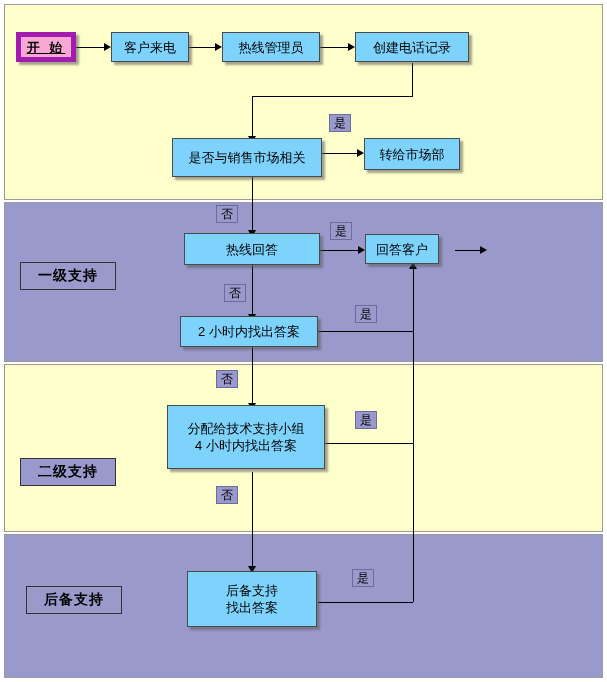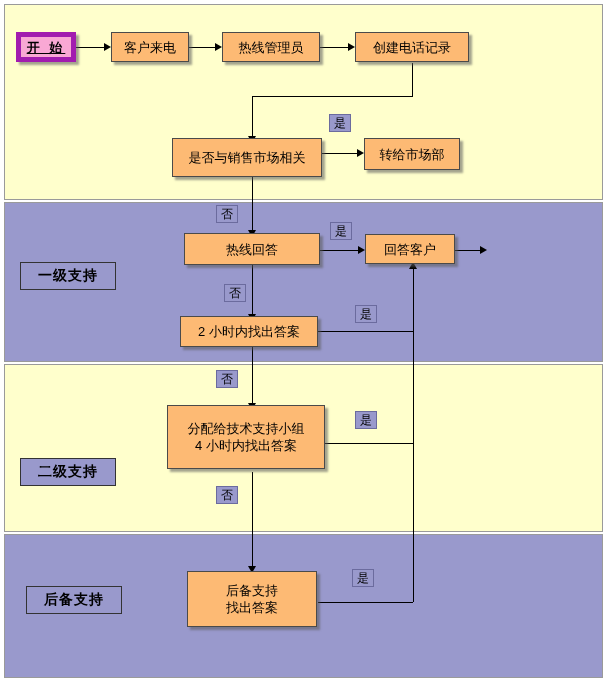--- a/index.html
+++ b/index.html
@@ -37,21 +37,21 @@
     font-size: 14px;
     font-weight: bold;
     padding: 4px 10px;
     box-sizing: border-box;
     text-align: center;
     letter-spacing: 1px;
   }
 
   .node {
     position: absolute;
-    background: #fdba74;
+    background: #7dd3fc;
     border: 1px solid #4a4a4a;
     box-shadow: 3px 3px 2px rgba(90,90,90,0.55);
     font-size: 13px;
     color: #000000;
     box-sizing: border-box;
     display: flex;
     flex-direction: column;
     align-items: center;
     justify-content: center;
     text-align: center;
@@ -180,21 +180,21 @@
   <div class="node" style="left:222px; top:32px; width:98px; height:30px;">热线管理员</div>
 
   <div class="node" style="left:355px; top:32px; width:114px; height:30px;">创建电话记录</div>
 
   <div class="node" style="left:172px; top:138px; width:150px; height:39px;">是否与销售市场相关</div>
 
   <div class="node" style="left:364px; top:138px; width:96px; height:32px;">转给市场部</div>
 
   <div class="node" style="left:184px; top:233px; width:136px; height:32px;">热线回答</div>
 
-  <div class="node" style="left:365px; top:234px; width:90px; height:30px;">回答客户</div>
+  <div class="node" style="left:365px; top:234px; width:74px; height:30px;">回答客户</div>
 
 
   <div class="node" style="left:180px; top:316px; width:138px; height:31px;">2 小时内找出答案</div>
 
   <div class="node" style="left:167px; top:405px; width:158px; height:64px;">
     <span class="line2">分配给技术支持小组</span>
     <span class="line2">4 小时内找出答案</span>
   </div>
 
   <div class="node" style="left:187px; top:571px; width:130px; height:56px;">

